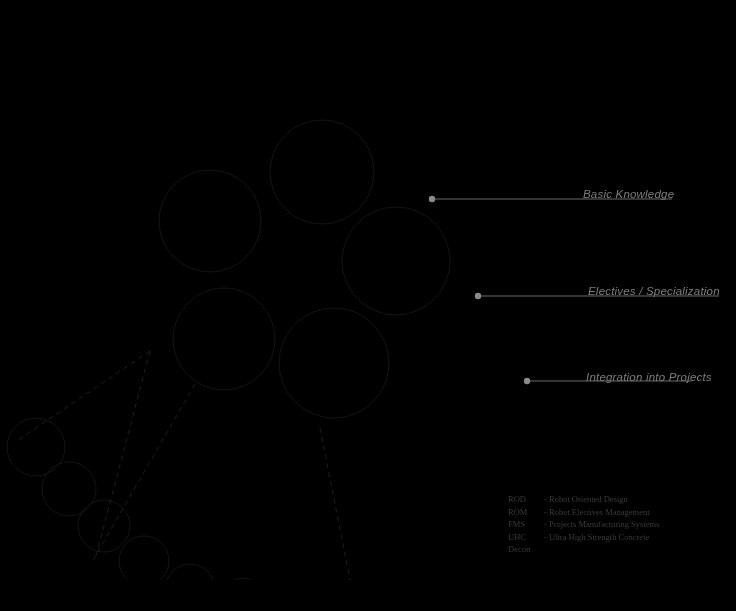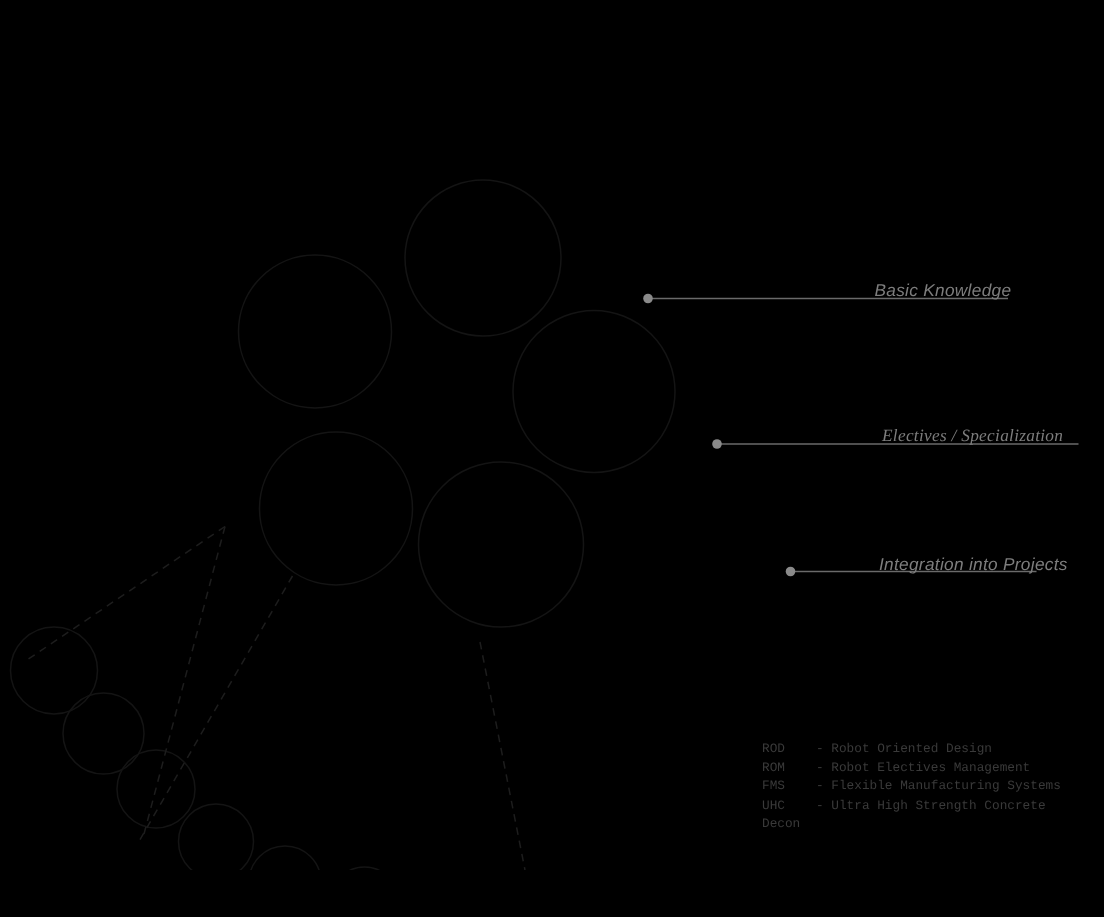--- a/index.html
+++ b/index.html
@@ -28,21 +28,21 @@
     font-style: italic;
     font-size: 11.5px;
     color: #7d7d7d;
     white-space: nowrap;
     letter-spacing: 0.2px;
   }
   .legend {
     position: absolute;
     left: 508px;
     top: 493px;
-    font-family: Liberation Mono, monospace;
+    font-family: Liberation Serif, serif;
     font-size: 8.5px;
     color: #3a3a3a;
     line-height: 12.6px;
     white-space: nowrap;
   }
   .legend-row {
     display: flex;
   }
   .legend-abbr {
     width: 36px;
@@ -85,39 +85,39 @@
         <line x1="478" y1="296" x2="719" y2="296" stroke="#6a6a6a" stroke-width="1"></line>
         <circle cx="478" cy="296" r="3.2" fill="#8a8a8a"></circle>
         <line x1="527" y1="381" x2="691" y2="381" stroke="#6a6a6a" stroke-width="1"></line>
         <circle cx="527" cy="381" r="3.2" fill="#8a8a8a"></circle>
       </g>
   </svg>
 
   <div class="callout-label" style="left: 583px; top: 188px;">
     <span>Basic Knowledge</span>
   </div>
-  <div class="callout-label" style="left: 588px; top: 285px; font-family: Liberation Serif, serif;">
+  <div class="callout-label" style="left: 588px; top: 285px;">
     <span>Electives / Specialization</span>
   </div>
   <div class="callout-label" style="left: 566px; top: 371px; margin-left: 20px;">
     <span>Integration into Projects</span>
   </div>
 
   <div class="legend">
     <div class="legend-row">
       <span class="legend-abbr">ROD</span>
       <span class="legend-desc">- Robot Oriented Design</span>
     </div>
     <div class="legend-row">
       <span class="legend-abbr">ROM</span>
       <span class="legend-desc">- Robot Electives Management</span>
     </div>
     <div class="legend-row">
       <span class="legend-abbr">FMS</span>
-      <span class="legend-desc">- Flexible Manufacturing Systems</span>
+      <span class="legend-desc">- Projects Manufacturing Systems</span>
     </div>
     <div class="legend-row">
       <span class="legend-abbr">UHC</span>
       <span class="legend-desc">- Ultra High Strength Concrete</span>
     </div>
     <div class="legend-row">
       <span class="legend-abbr">Decon</span>
     </div>
   </div>
 

